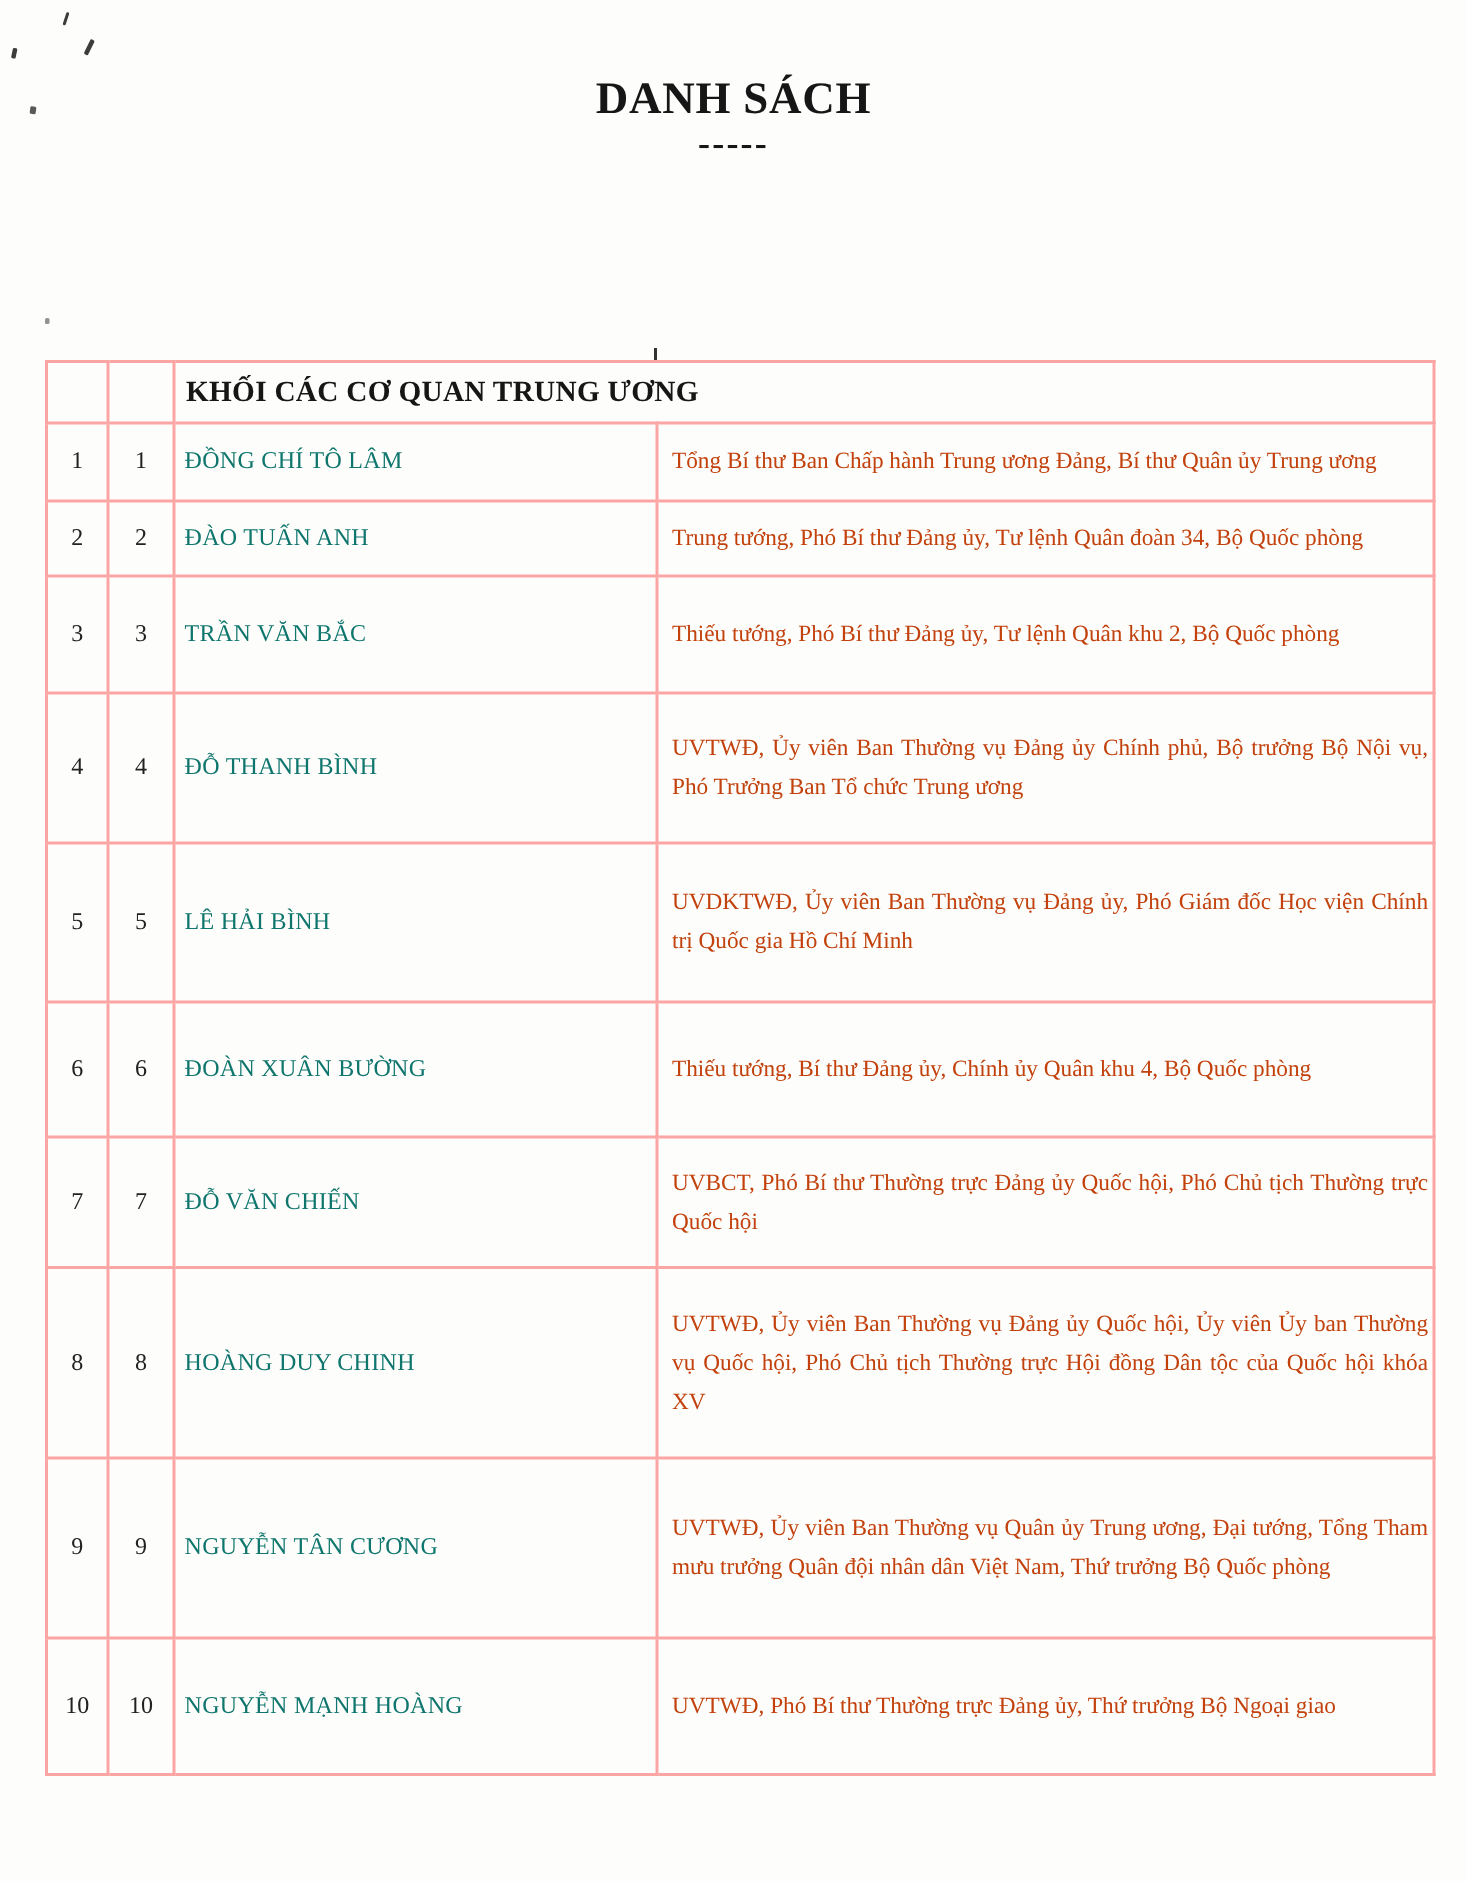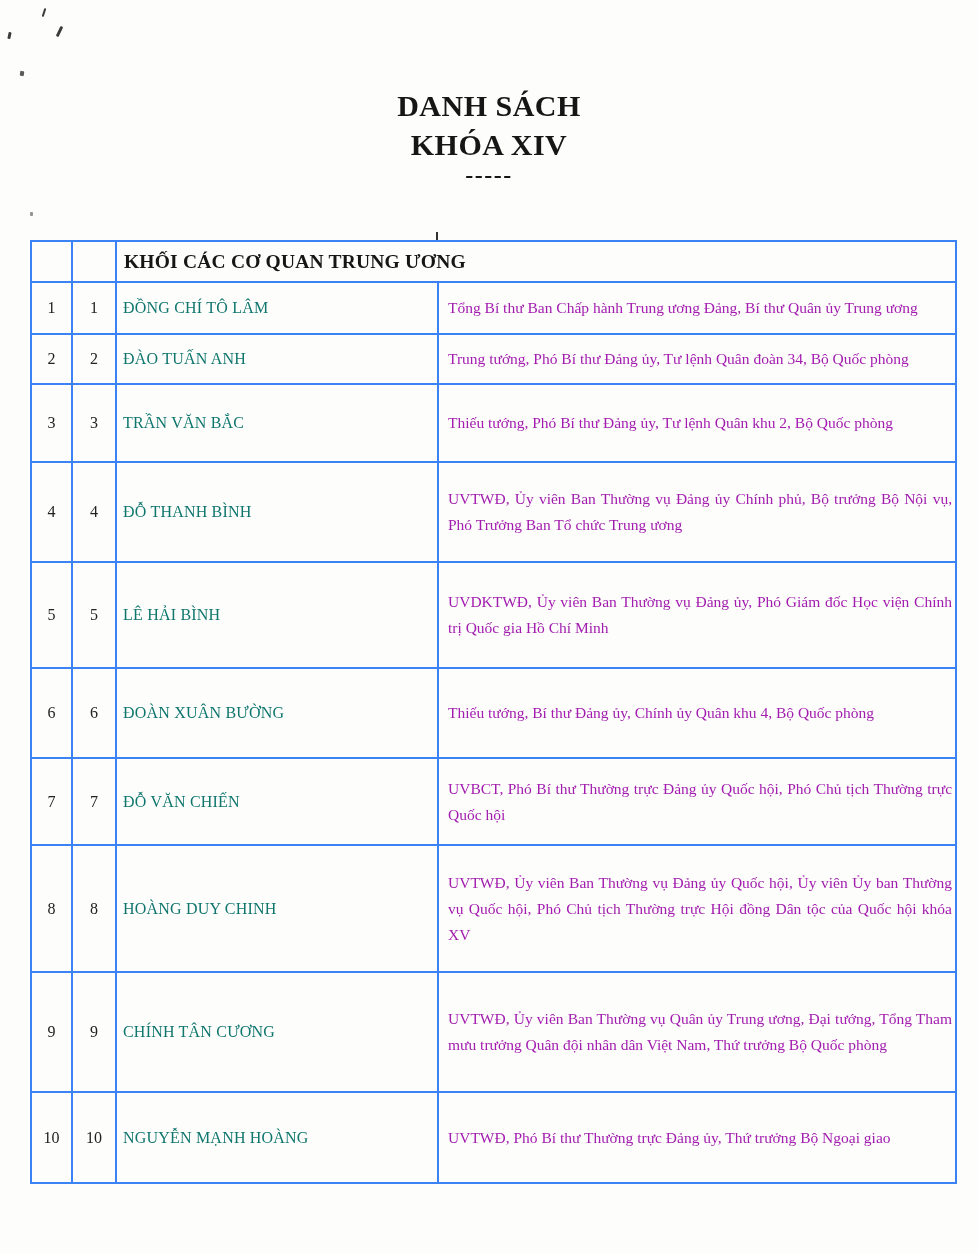--- a/index.html
+++ b/index.html
@@ -18,21 +18,20 @@
   }
 
   
   .title-block {
     position: absolute;
     top: 46px;
     left: 0;
     width: 100%;
     text-align: center;
     font-weight: bold;
-    margin-top: 40px;
   }
   .title-line {
     display: block;
     line-height: 39px;
     font-size: 30px;
     letter-spacing: 0.5px;
     white-space: nowrap;
     color: #161616;
   }
   .title-divider {
@@ -47,41 +46,41 @@
   
   table.member-table {
     position: absolute;
     left: 30px;
     top: 240px;
     width: 925px;
     border-collapse: collapse;
     table-layout: fixed;
   }
   .member-table td {
-    border: 2px solid #3b82f6;
+    border: 2px solid #fca5a5;
     vertical-align: middle;
     overflow: hidden;
   }
   .cell-no {
     text-align: center;
     font-size: 16px;
     color: #222;
   }
   .cell-name {
     padding: 2px 4px 2px 6px;
     font-size: 16px;
     letter-spacing: 0.2px;
     color: #0f766e;
   }
   .cell-desc {
     padding: 3px 3px 3px 9px;
     font-size: 15.5px;
     line-height: 26px;
     text-align: justify;
-    color: #a21caf;
+    color: #c2410c;
     margin-left: 12px;
   }
   .cell-group-header {
     font-size: 19.5px;
     font-weight: bold;
     padding: 4px 4px 4px 7px;
     letter-spacing: 0.2px;
     color: #161616;
   }
   tr.header-row { height: 41px; }
@@ -111,21 +110,20 @@
 
   <div class="artifact artifact-1"></div>
   <div class="artifact artifact-2"></div>
   <div class="artifact artifact-3"></div>
   <div class="artifact artifact-4"></div>
   <div class="artifact artifact-5"></div>
   <div class="table-top-tick"></div>
 
   <div class="title-block">
     <span class="title-line">DANH SÁCH</span>
-    <span class="title-line">KHÓA XIV</span>
     <span class="title-divider">-----</span>
   </div>
 
   <table class="member-table">
     <colgroup>
       <col style="width:41px">
       <col style="width:44px">
       <col style="width:322px">
       <col style="width:518px">
     </colgroup>
@@ -180,21 +178,21 @@
       </tr>
         <tr style="height: 127px;">
         <td class="cell-no">8</td>
         <td class="cell-no">8</td>
         <td class="cell-name">HOÀNG DUY CHINH</td>
         <td class="cell-desc">UVTWĐ, Ủy viên Ban Thường vụ Đảng ủy Quốc hội, Ủy viên Ủy ban Thường vụ Quốc hội, Phó Chủ tịch Thường trực Hội đồng Dân tộc của Quốc hội khóa XV</td>
       </tr>
         <tr style="height: 120px;">
         <td class="cell-no">9</td>
         <td class="cell-no">9</td>
-        <td class="cell-name">CHÍNH TÂN CƯƠNG</td>
+        <td class="cell-name">NGUYỄN TÂN CƯƠNG</td>
         <td class="cell-desc">UVTWĐ, Ủy viên Ban Thường vụ Quân ủy Trung ương, Đại tướng, Tổng Tham mưu trưởng Quân đội nhân dân Việt Nam, Thứ trưởng Bộ Quốc phòng</td>
       </tr>
         <tr style="height: 91px; border-radius: 31px;">
         <td class="cell-no">10</td>
         <td class="cell-no">10</td>
         <td class="cell-name">NGUYỄN MẠNH HOÀNG</td>
         <td class="cell-desc">UVTWĐ, Phó Bí thư Thường trực Đảng ủy, Thứ trưởng Bộ Ngoại giao</td>
       </tr>
       </tbody>
   </table>

